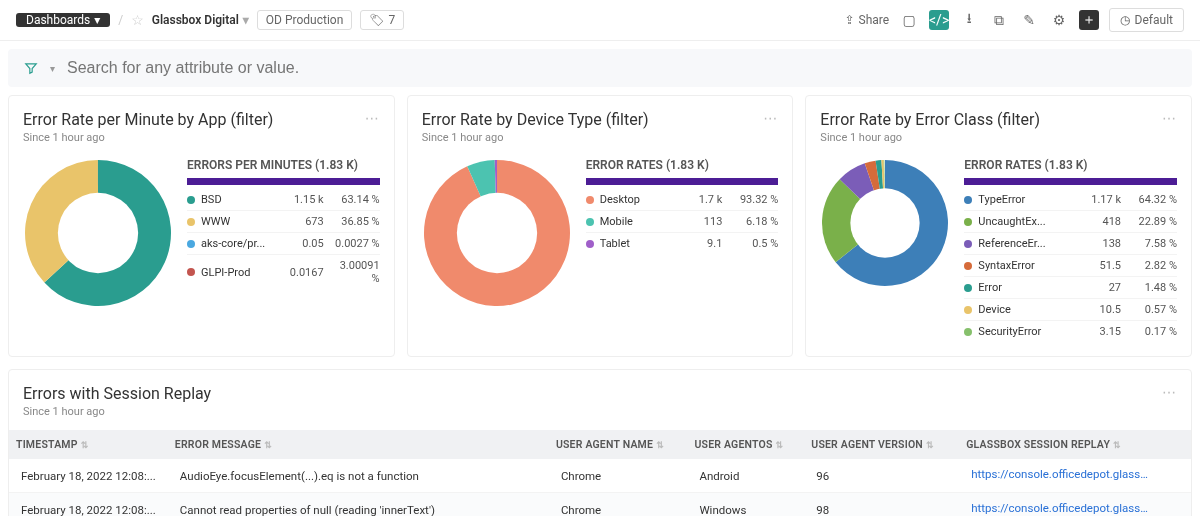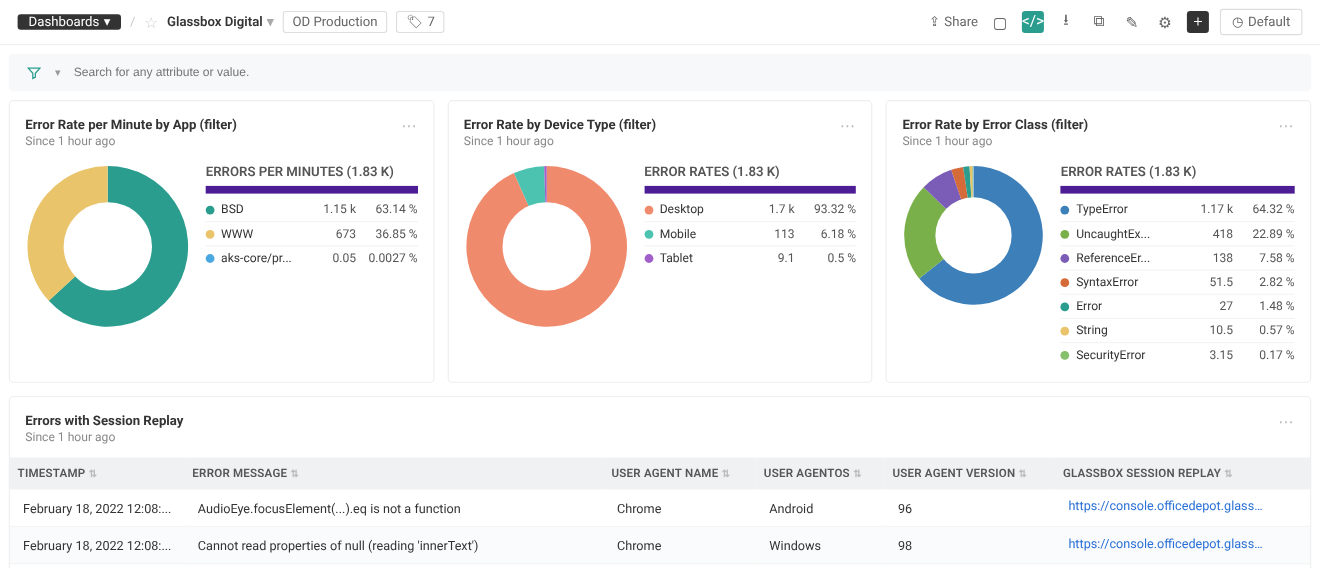--- a/index.html
+++ b/index.html
@@ -14,25 +14,25 @@
 .tag-pill { border: 1px solid #ddd; padding: 2px 8px; border-radius: 3px; color: #666; display: flex; align-items: center; gap: 4px; cursor: pointer; }
 .topbar-right { display: flex; align-items: center; gap: 10px; }
 .icon-btn { color: #666; cursor: pointer; font-size: 14px; display: inline-flex; align-items: center; justify-content: center; width: 20px; height: 20px; }
 .icon-btn.accent { background: #2a9d8f; color: #fff; border-radius: 3px; }
 .icon-btn.plus { background: #333; color: #fff; border-radius: 3px; }
 .share-btn { display: flex; align-items: center; gap: 4px; color: #666; cursor: pointer; }
 .default-btn { border: 1px solid #ddd; padding: 4px 10px; border-radius: 3px; color: #666; display: flex; align-items: center; gap: 4px; cursor: pointer; }
 .filterbar { background: #f7f8fa; padding: 10px 16px; display: flex; align-items: center; gap: 12px; margin: 8px; border-radius: 4px; }
 .filter-icon { color: #2a9d8f; cursor: pointer; }
 .chev { color: #999; font-size: 10px; cursor: pointer; }
-.filter-input { border: none; background: transparent; flex: 1; outline: none; color: #666; font-size: 11px; }
+.filter-input { border: none; background: transparent; flex: 1; outline: none; color: #666; font-size: 16px; }
 .cards { display: flex; gap: 12px; padding: 0 8px; }
 .card { flex: 1; background: #fff; border: 1px solid #eee; border-radius: 4px; padding: 14px; position: relative; }
 .card-header { display: flex; justify-content: space-between; align-items: flex-start; }
-.card-title { font-weight: 700; font-size: 12px; }
+.card-title { font-weight: 400; font-size: 16px; }
 .card-sub { color: #888; font-size: 11px; margin-top: 2px; }
 .card-menu { color: #bbb; cursor: pointer; font-size: 14px; letter-spacing: 1px; }
 .card-body { display: flex; align-items: flex-start; gap: 14px; margin-top: 14px; }
 .donut-wrap { flex-shrink: 0; }
 .legend { flex: 1; font-size: 11px; }
 .legend-header { color: #555; font-size: 12px; font-weight: 600; padding-bottom: 6px; border-bottom: 7px solid #4c1d95; margin-bottom: 4px; }
 .legend-row { display: flex; align-items: center; gap: 6px; padding: 4px 0; border-bottom: 1px solid #f3f3f3; }
 .legend-row:last-child { border-bottom: none; }
 .dot { width: 8px; height: 8px; border-radius: 50%; flex-shrink: 0; }
 .legend-name { flex: 1; cursor: pointer; white-space: nowrap; overflow: hidden; text-overflow: ellipsis; }
@@ -130,20 +130,26 @@
       <span class="legend-name">WWW</span>
       <span class="legend-val">673</span>
       <span class="legend-pct">36.85 %</span>
     </div>
           <div class="legend-row">
       <span class="dot" style="background:#4aa8e0"></span>
       <span class="legend-name">aks-core/pr...</span>
       <span class="legend-val">0.05</span>
       <span class="legend-pct">0.0027 %</span>
     </div>
+          <div class="legend-row">
+      <span class="dot" style="background:#c3554f"></span>
+      <span class="legend-name">GLPI-Prod</span>
+      <span class="legend-val">0.0167</span>
+      <span class="legend-pct">3.00091 %</span>
+    </div>
       </div>
     </div>
     </div>
     <div class="card">
     <div class="card-header">
       <div>
         <div class="card-title">Error Rate by Device Type (filter)</div>
         <div class="card-sub">Since 1 hour ago</div>
       </div>
       <span class="card-menu">⋯</span>
@@ -228,21 +234,21 @@
       <span class="legend-pct">2.82 %</span>
     </div>
           <div class="legend-row">
       <span class="dot" style="background:#2a9d8f"></span>
       <span class="legend-name">Error</span>
       <span class="legend-val">27</span>
       <span class="legend-pct">1.48 %</span>
     </div>
           <div class="legend-row">
       <span class="dot" style="background:#e9c46a"></span>
-      <span class="legend-name">String</span>
+      <span class="legend-name">Device</span>
       <span class="legend-val">10.5</span>
       <span class="legend-pct">0.57 %</span>
     </div>
           <div class="legend-row">
       <span class="dot" style="background:#86c06c"></span>
       <span class="legend-name">SecurityError</span>
       <span class="legend-val">3.15</span>
       <span class="legend-pct">0.17 %</span>
     </div>
       </div>

